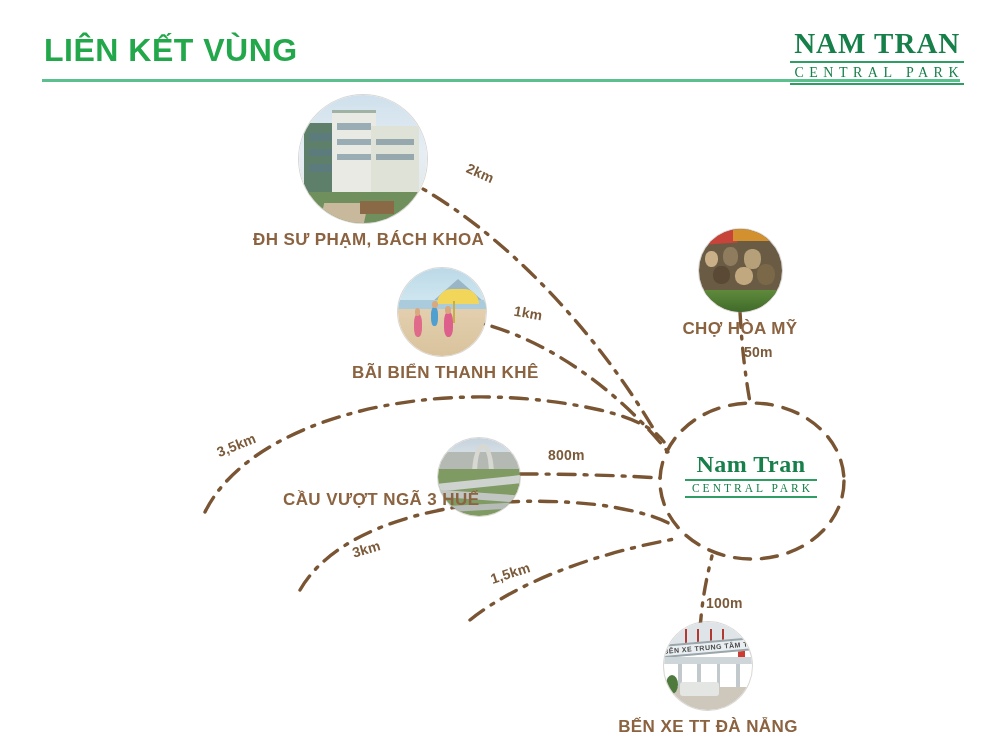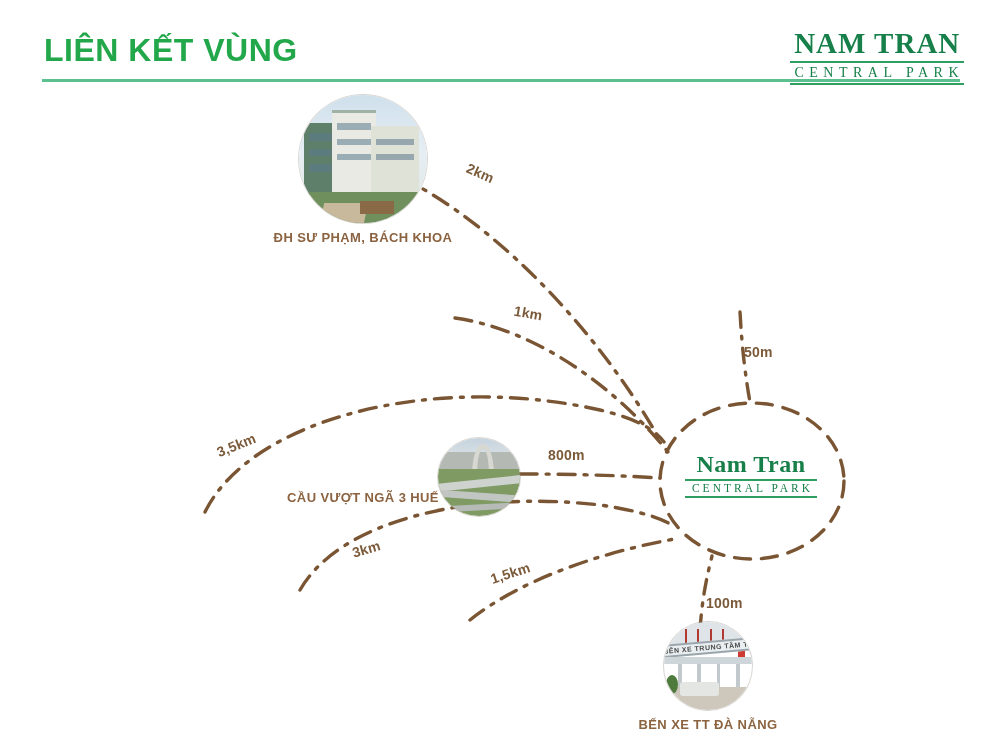--- a/index.html
+++ b/index.html
@@ -143,21 +143,21 @@
     box-shadow: 0 0 0 1px rgba(150,140,130,0.35);
   }
   .poi-bubble .photo {
     position: absolute;
     inset: 0;
     overflow: hidden;
   }
   .poi-label {
     margin-top: 7px;
     text-align: center;
-    font-size: 13px;
+    font-size: 17px;
     font-weight: 700;
     color: #8b6340;
     letter-spacing: 0.4px;
     white-space: nowrap;
   }
 
   
   .dist {
     position: absolute;
     font-size: 14px;
@@ -315,21 +315,61 @@
           <div class="uni-win" style="left:60%;top:46%;width:30%;height:5%"></div>
           <div class="uni-green"></div>
           <div class="uni-path"></div>
           <div class="uni-sign"></div>
         </div>
       </div>
     </div>
     <div class="poi-label">ĐH SƯ PHẠM, BÁCH KHOA</div>
   </div>
 
-
+  <div class="poi" style="left:352px; top:268px; width:180px;">
+    <div class="poi-bubble" style="width:88px; height:88px; margin:0 auto;">
+      <div class="photo">
+        <div class="scene">
+          <div class="bc-sky"></div>
+          <div class="bc-mount"></div>
+          <div class="bc-sea"></div>
+          <div class="bc-sand"></div>
+          <div class="bc-umb"></div>
+          <div class="bc-umbp"></div>
+          <div class="bc-p" style="left:18%;top:52%;width:9%;height:26%;background:#e06a8a"></div>
+          <div class="bc-p" style="left:19%;top:46%;width:6%;height:9%;background:#d9a87e;border-radius:50%"></div>
+          <div class="bc-p" style="left:38%;top:44%;width:8%;height:22%;background:#4f9fd0"></div>
+          <div class="bc-p" style="left:39%;top:38%;width:6%;height:8%;background:#d9a87e;border-radius:50%"></div>
+          <div class="bc-p" style="left:52%;top:50%;width:10%;height:28%;background:#dc5f8c"></div>
+          <div class="bc-p" style="left:53%;top:43%;width:7%;height:9%;background:#d9a87e;border-radius:50%"></div>
+        </div>
+      </div>
+    </div>
+    <div class="poi-label">BÃI BIỂN THANH KHÊ</div>
+  </div>
+
+  <div class="poi" style="left:660px; top:229px; width:160px;">
+    <div class="poi-bubble" style="width:83px; height:83px; margin:0 auto;">
+      <div class="photo">
+        <div class="scene">
+          <div class="mk-bg"></div>
+          <div class="mk-roof"></div>
+          <div class="mk-roof2"></div>
+          <div class="mk-blob" style="left:8%;top:26%;width:16%;height:20%;background:#c9b089"></div>
+          <div class="mk-blob" style="left:30%;top:22%;width:18%;height:22%;background:#8f7b5e"></div>
+          <div class="mk-blob" style="left:55%;top:24%;width:20%;height:24%;background:#b6a079"></div>
+          <div class="mk-blob" style="left:18%;top:44%;width:20%;height:22%;background:#5a4a35"></div>
+          <div class="mk-blob" style="left:44%;top:46%;width:22%;height:22%;background:#c2a87e"></div>
+          <div class="mk-blob" style="left:70%;top:42%;width:22%;height:26%;background:#7b6848"></div>
+          <div class="mk-greens"></div>
+        </div>
+      </div>
+    </div>
+    <div class="poi-label">CHỢ HÒA MỸ</div>
+  </div>
 
 
   <div class="poi" style="left:438px; top:438px; width:82px;">
     <div class="poi-bubble" style="width:82px; height:78px; margin:0 auto;">
       <div class="photo">
         <div class="scene">
           <div class="bg-sky"></div>
           <div class="bg-city"></div>
           <div class="bg-arch"></div>
           <div class="bg-ground"></div>

